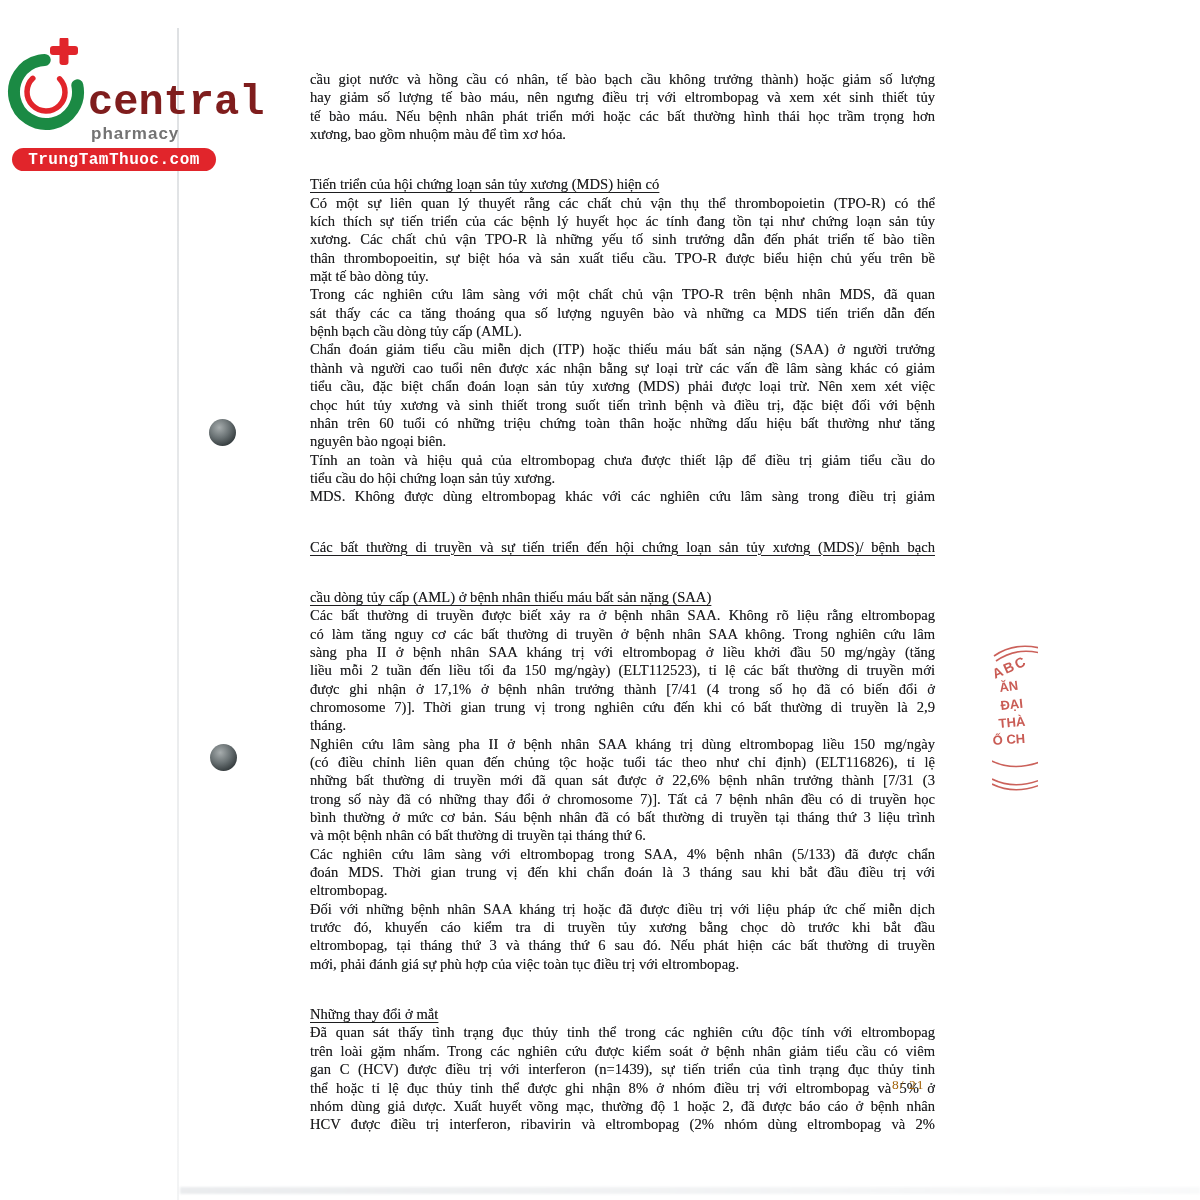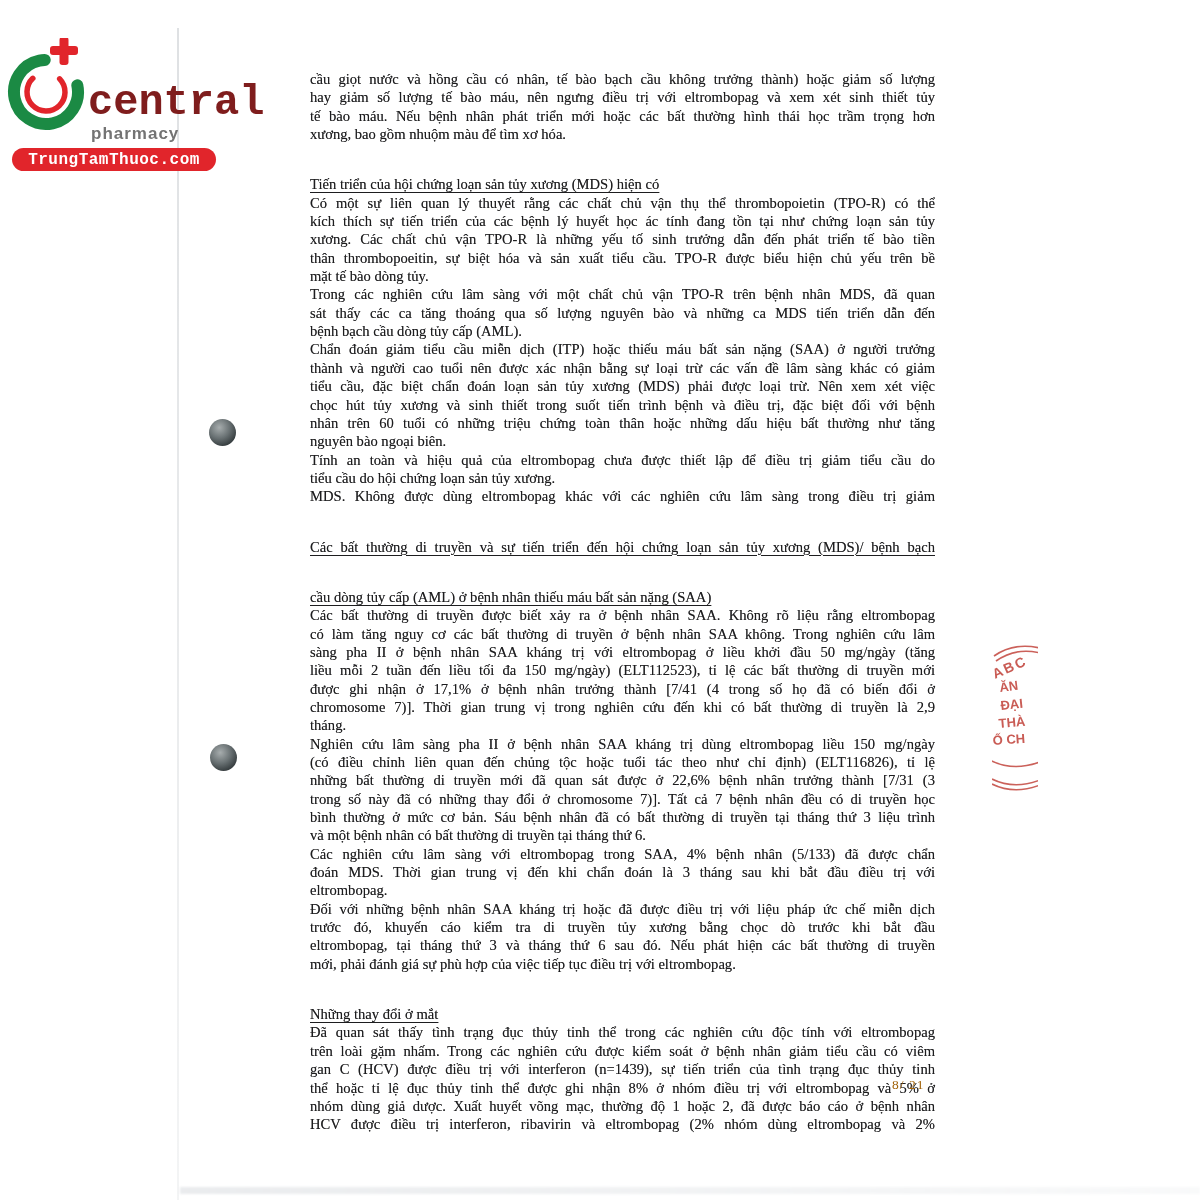--- a/index.html
+++ b/index.html
@@ -150,21 +150,21 @@
     </div>
     <div class="block paragraph">
       <div class="line fill">Các nghiên cứu lâm sàng với eltrombopag trong SAA, 4% bệnh nhân (5/133) đã được chẩn</div>
       <div class="line fill">đoán MDS. Thời gian trung vị đến khi chẩn đoán là 3 tháng sau khi bắt đầu điều trị với</div>
       <div class="line">eltrombopag.</div>
     </div>
     <div class="block paragraph">
       <div class="line fill">Đối với những bệnh nhân SAA kháng trị hoặc đã được điều trị với liệu pháp ức chế miễn dịch</div>
       <div class="line fill">trước đó, khuyến cáo kiểm tra di truyền tủy xương bằng chọc dò trước khi bắt đầu</div>
       <div class="line fill">eltrombopag, tại tháng thứ 3 và tháng thứ 6 sau đó. Nếu phát hiện các bất thường di truyền</div>
-      <div class="line">mới, phải đánh giá sự phù hợp của việc tiếp tục điều trị với eltrombopag.</div>
+      <div class="line">mới, phải đánh giá sự phù hợp của việc toàn tục điều trị với eltrombopag.</div>
     </div>
     <div class="block heading">
       <div class="line">Những thay đổi ở mắt</div>
     </div>
     <div class="block paragraph">
       <div class="line fill">Đã quan sát thấy tình trạng đục thủy tinh thể trong các nghiên cứu độc tính với eltrombopag</div>
       <div class="line fill">trên loài gặm nhấm. Trong các nghiên cứu được kiểm soát ở bệnh nhân giảm tiểu cầu có viêm</div>
       <div class="line fill">gan C (HCV) được điều trị với interferon (n=1439), sự tiến triển của tình trạng đục thủy tinh</div>
       <div class="line fill">thể hoặc tỉ lệ đục thủy tinh thể được ghi nhận 8% ở nhóm điều trị với eltrombopag và 5% ở</div>
       <div class="line fill">nhóm dùng giả dược. Xuất huyết võng mạc, thường độ 1 hoặc 2, đã được báo cáo ở bệnh nhân</div>

